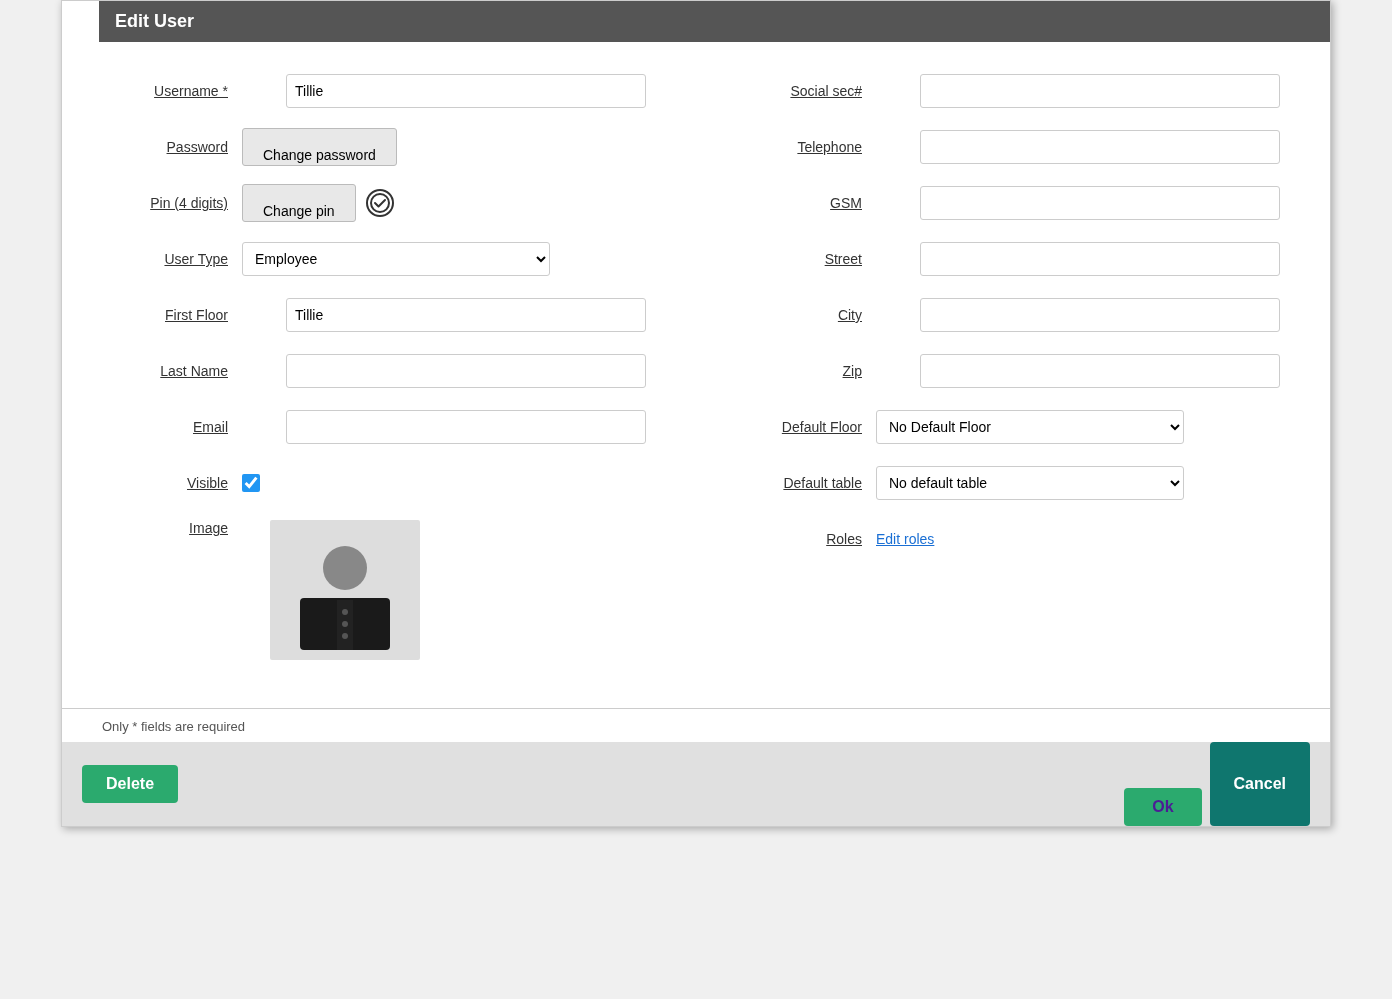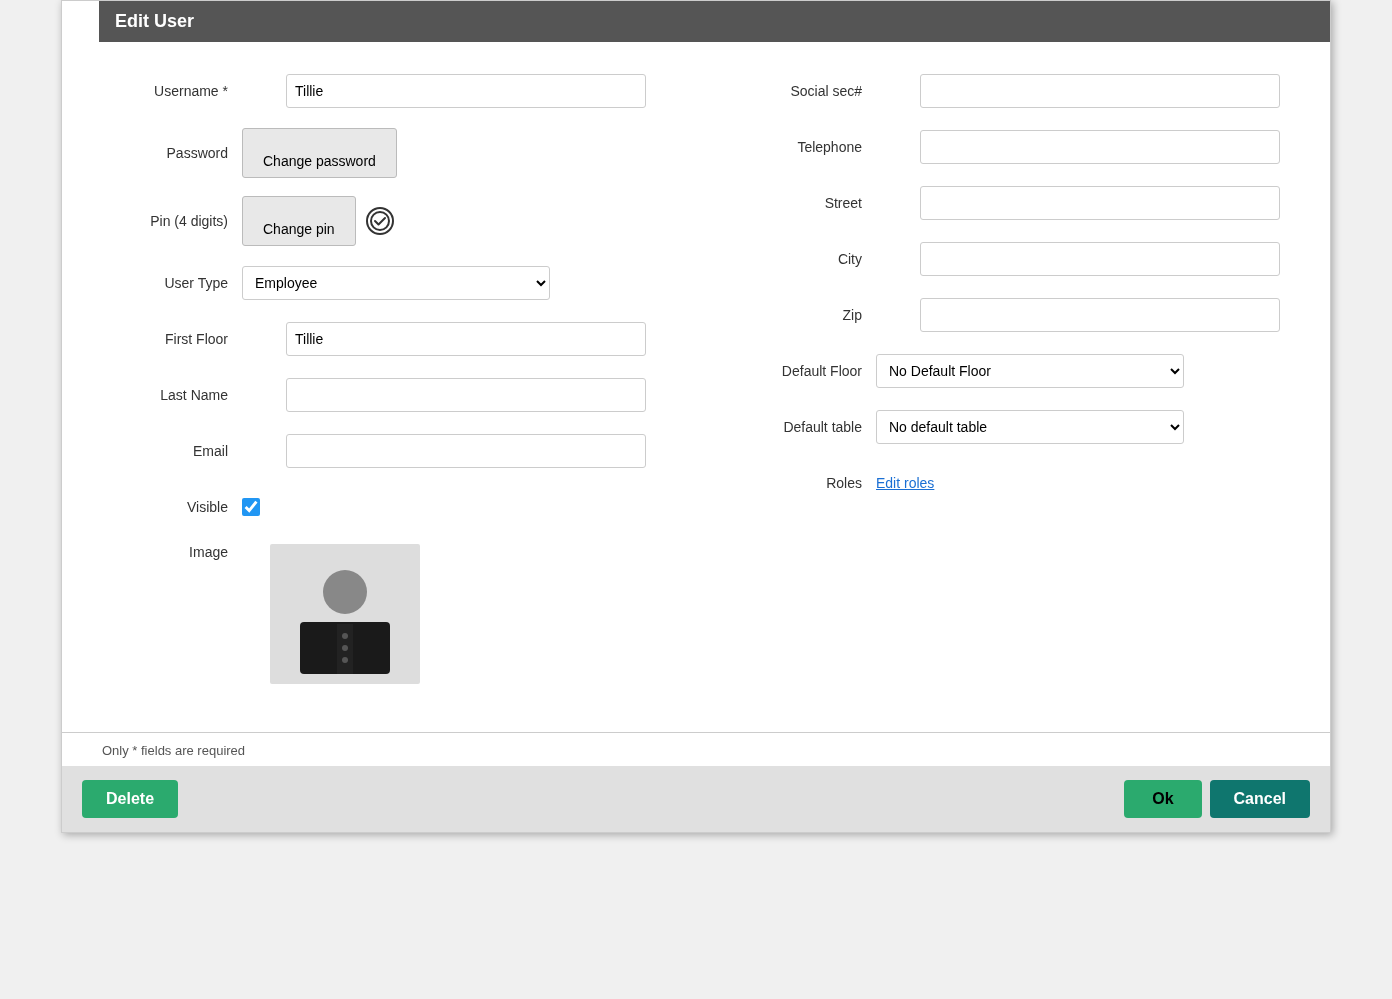--- a/index.html
+++ b/index.html
@@ -39,20 +39,21 @@
       margin-bottom: 18px;
       min-height: 38px;
     }
     .form-label {
       text-align: right;
       min-width: 140px;
       padding-right: 14px;
       color: #333;
       font-size: 14px;
       white-space: nowrap;
+      text-decoration: underline;
     }
     .form-label-wide {
       min-width: 160px;
     }
     .form-input {
       border: 1px solid #ccc;
       border-radius: 3px;
       padding: 6px 8px;
       font-size: 14px;
       height: 34px;
@@ -61,21 +62,21 @@
       background: #fff;
       margin-left: 44px;
     }
     .form-input-right {
       width: 360px;
     }
     .btn-change {
       background: #e8e8e8;
       border: 1px solid #bbb;
       border-radius: 3px;
-      padding: 24px 20px;
+      padding: 18px 20px;
       font-size: 14px;
       cursor: pointer;
       height: 34px;
     }
     .select-input {
       border: 1px solid #ccc;
       border-radius: 3px;
       padding: 6px 8px;
       font-size: 14px;
       height: 34px;
@@ -122,46 +123,47 @@
       border-top: 1px solid #ccc;
       margin: 10px 0 0 0;
     }
     .footer-note {
       padding: 10px 40px 8px 40px;
       font-size: 13px;
       color: #555;
     }
     .footer-buttons {
       background: #e0e0e0;
-      padding: 14px 20px;
+      padding: 0 20px;
       display: flex;
       justify-content: space-between;
       align-items: center;
       gap: 32px;
     }
     .btn-delete {
       background: #2baa6e;
       color: #fff;
       border: none;
       border-radius: 4px;
       padding: 10px 24px;
       font-size: 16px;
       font-weight: bold;
       cursor: pointer;
     }
     .btn-ok {
       background: #2baa6e;
-      color: #000000;
+      color: #4c1d95;
       border: none;
       border-radius: 4px;
       padding: 10px 28px;
       font-size: 16px;
       font-weight: bold;
       cursor: pointer;
       margin-right: 8px;
+      margin-top: 46px;
     }
     .btn-cancel {
       background: #0f766e;
       color: #fff;
       border: none;
       border-radius: 4px;
       padding: 10px 24px;
       font-size: 16px;
       font-weight: bold;
       cursor: pointer;
@@ -269,20 +271,24 @@
       <div class="form-row">
         <label class="form-label form-label-wide">Social sec#</label>
         <input class="form-input form-input-right" type="text" value="" style="">
       </div>
 
       <div class="form-row">
         <label class="form-label form-label-wide">Telephone</label>
         <input class="form-input form-input-right" type="text" value="" style="">
       </div>
 
+      <div class="form-row">
+        <label class="form-label form-label-wide">GSM</label>
+        <input class="form-input form-input-right" type="text" value="" style="">
+      </div>
 
       <div class="form-row">
         <label class="form-label form-label-wide">Street</label>
         <input class="form-input form-input-right" type="text" value="" style="">
       </div>
 
 
       <div class="form-row">
         <label class="form-label form-label-wide">City</label>
         <input class="form-input form-input-right" type="text" value="" style="">

